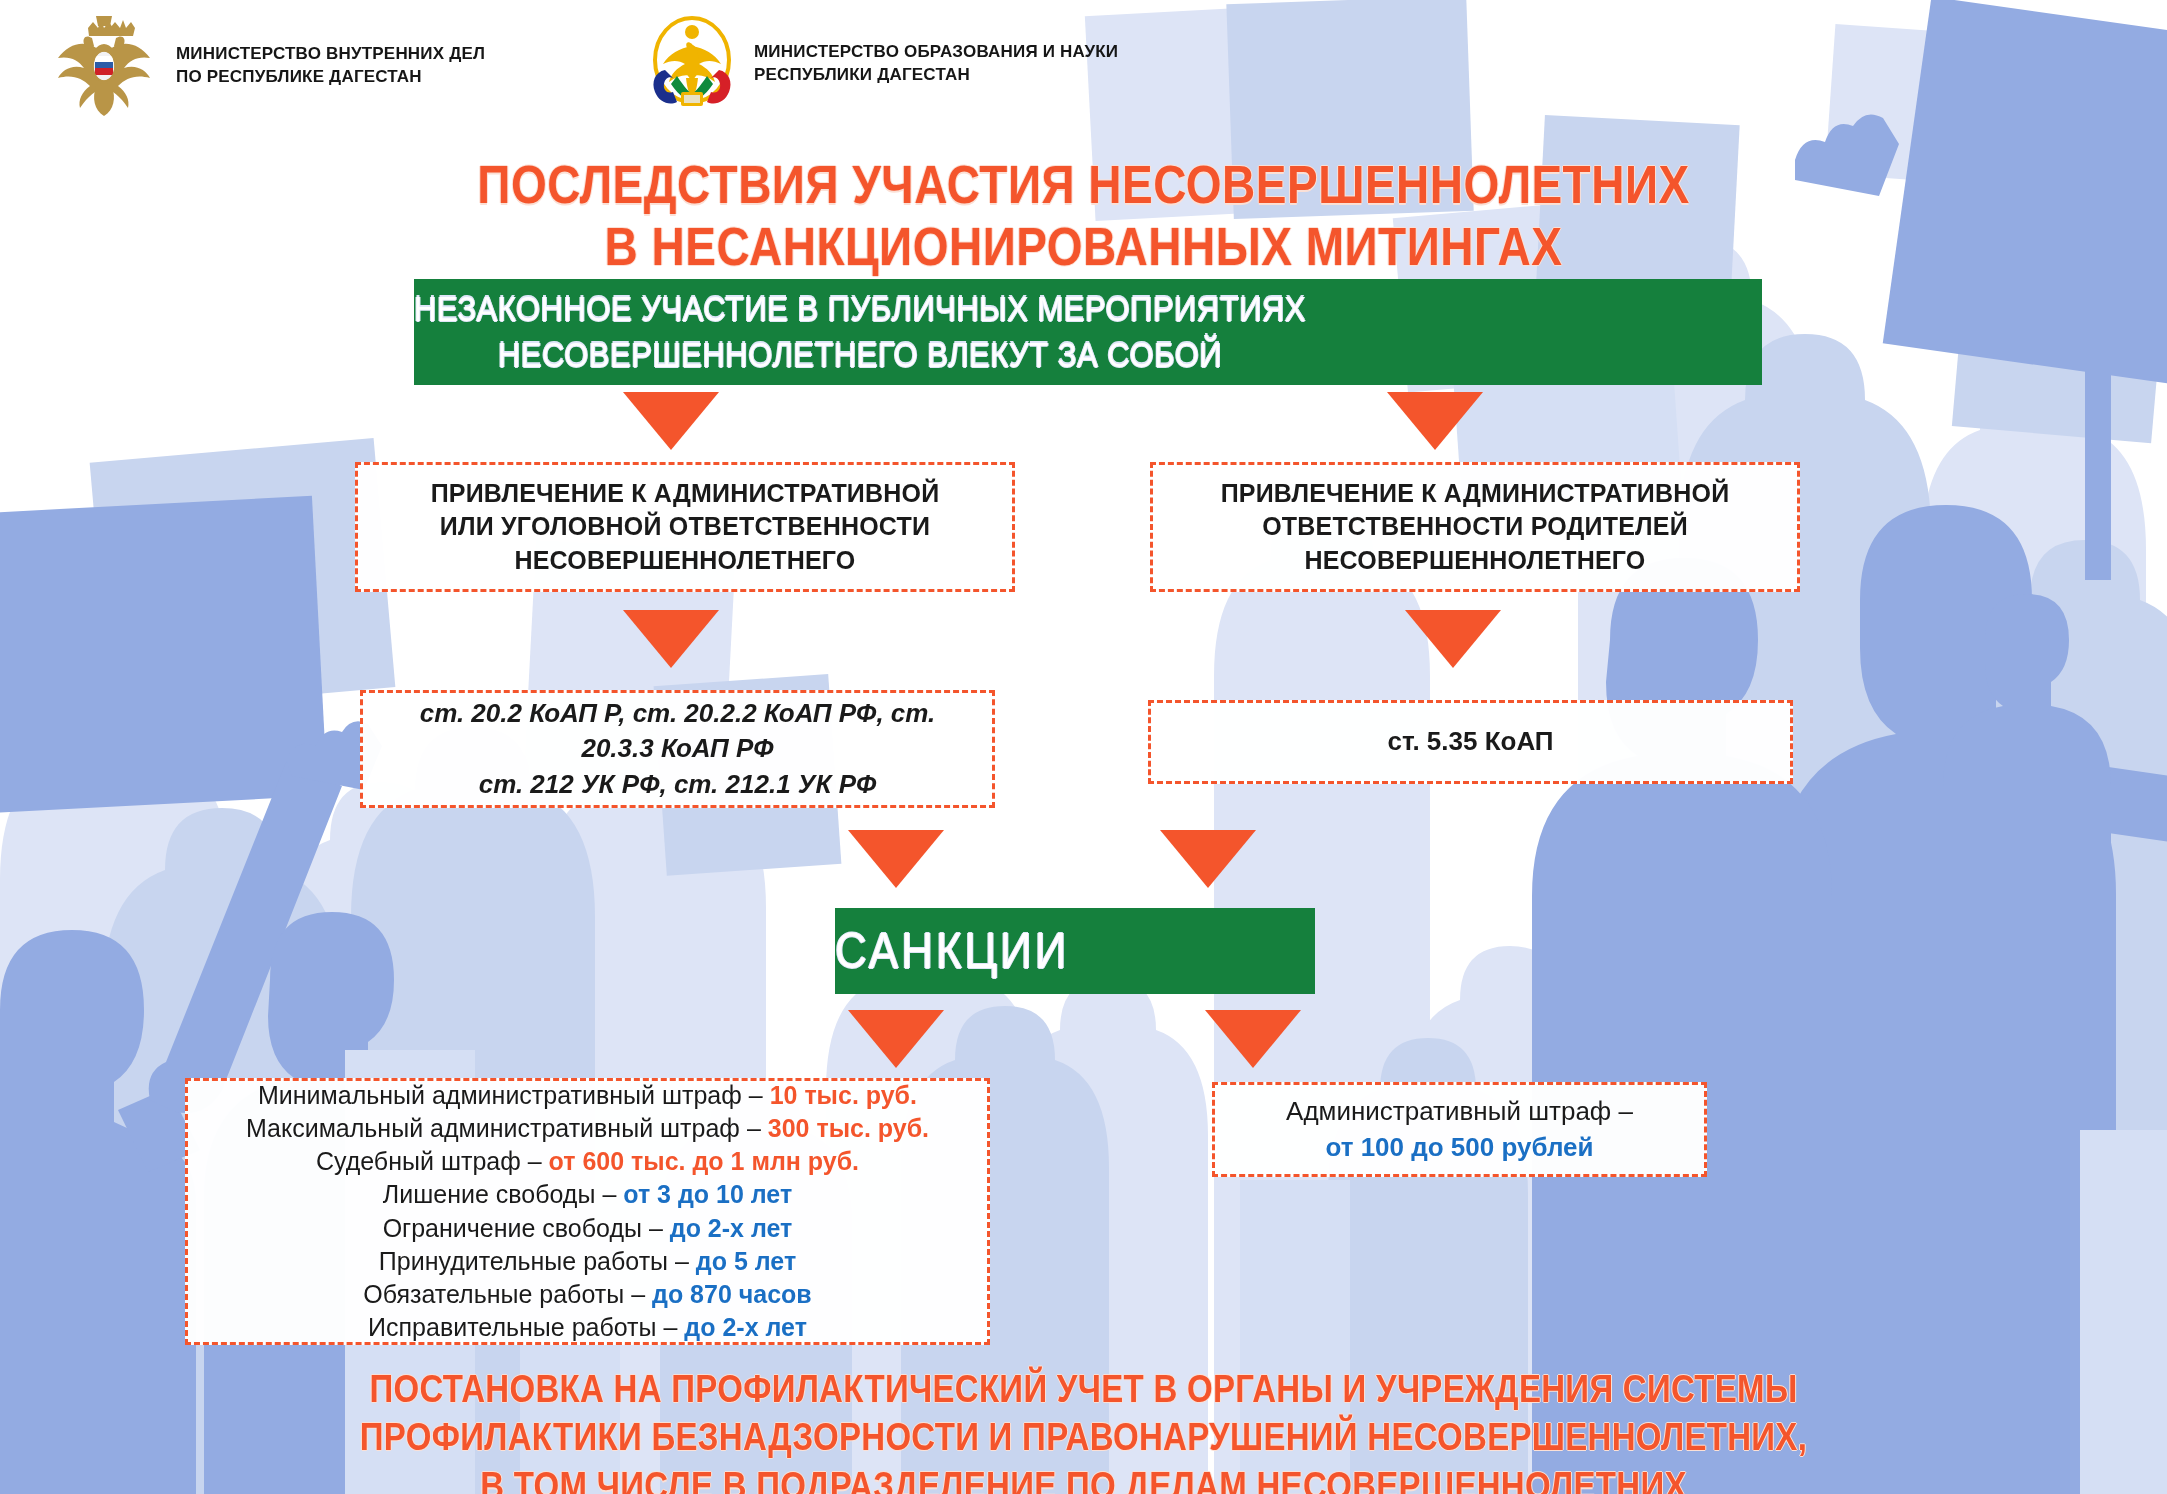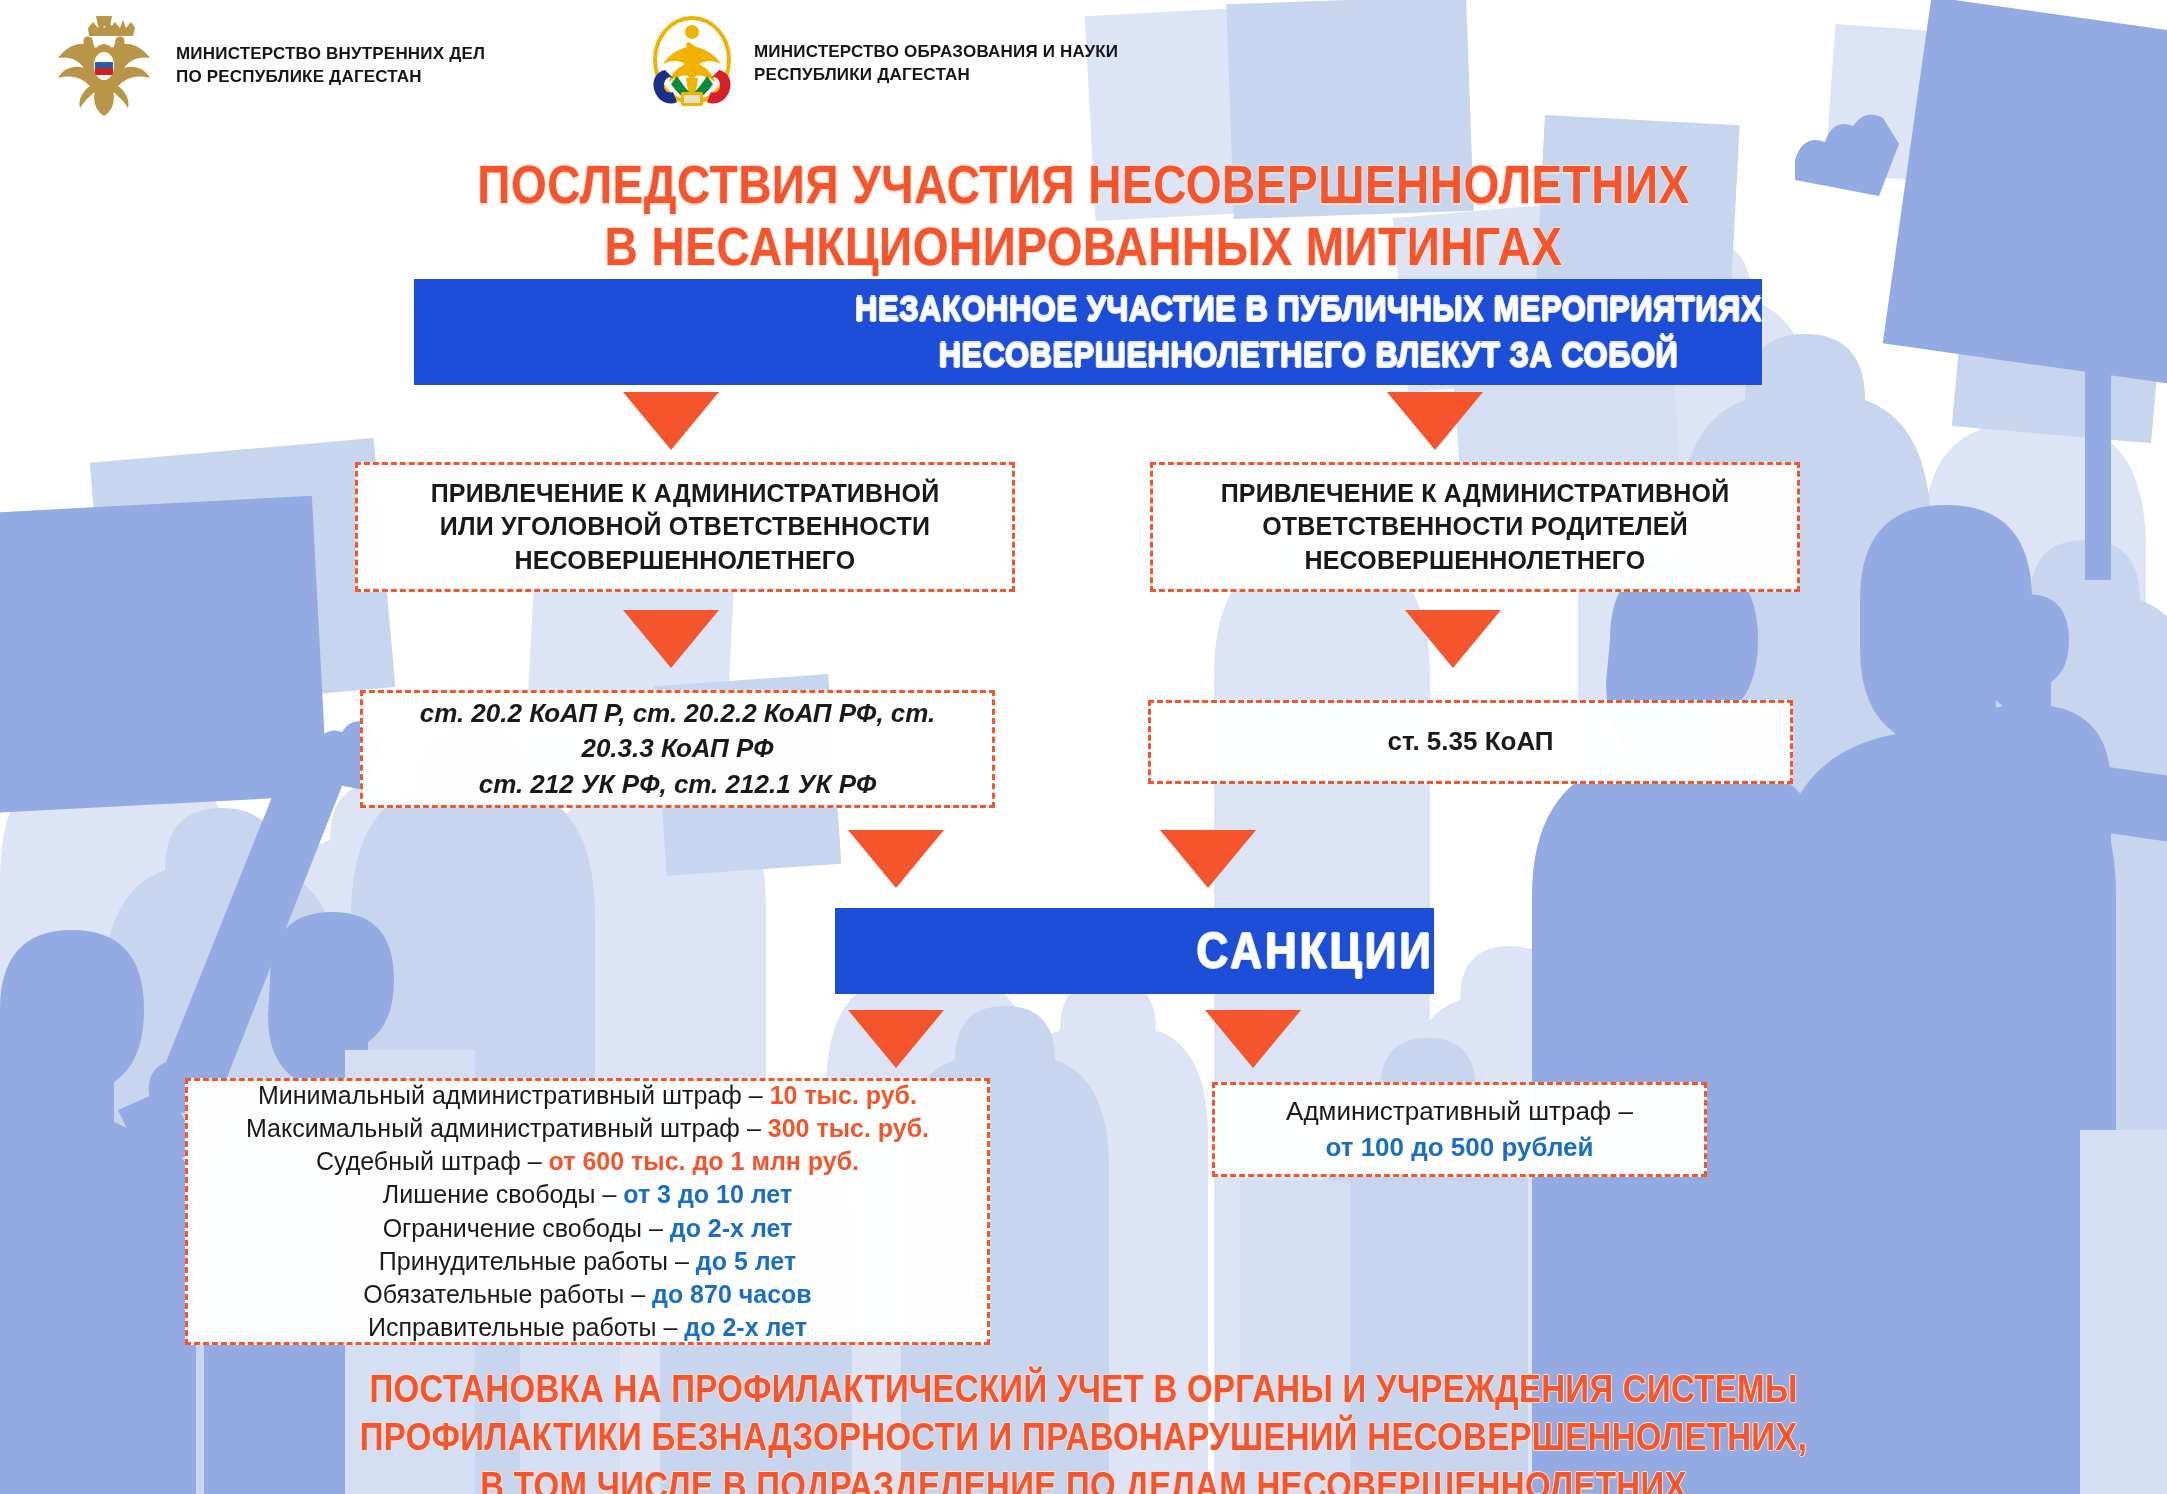--- a/index.html
+++ b/index.html
@@ -77,26 +77,26 @@
     text-shadow:
        1px 0 0 #fbe0d6, -1px 0 0 #fbe0d6,
        0 1px 0 #fbe0d6, 0 -1px 0 #fbe0d6;
   }
   .footer-title .tline { white-space: nowrap; }
 
   
   .blue-banner {
     position: absolute;
     z-index: 5;
-    background: #1d4ed8;
+    background: #15803d;
     display: flex;
     align-items: center;
-    justify-content: flex-end;
+    justify-content: flex-start;
     color: #ffffff;
-    font-weight: bold;
+    font-weight: normal;
     text-align: center;
   }
   .blue-banner .btxt {
     transform: scaleY(1.15);
     line-height: 1.28;
     letter-spacing: 0.5px;
     text-shadow:
        1px 0 0 #dfe6f8, -1px 0 0 #dfe6f8,
        0 1px 0 #dfe6f8, 0 -1px 0 #dfe6f8;
   }
@@ -326,21 +326,21 @@
 
   <div class="dash-box" style="left:1148px; top:700px; width:645px; height:84px;">
     <div class="inner stat-text">
       <div>ст. 5.35 КоАП</div>
     </div>
   </div>
 
   <div class="arrow" style="left:848px; top:830px;"></div>
   <div class="arrow" style="left:1160px; top:830px;"></div>
 
-  <div class="blue-banner" id="banner-sanctions" style="left:835px; top:908px; width:599px; height:86px;">
+  <div class="blue-banner" id="banner-sanctions" style="left:835px; top:908px; width:480px; height:86px;">
     <div class="btxt">САНКЦИИ</div>
   </div>
 
   <div class="arrow" style="left:848px; top:1010px;"></div>
   <div class="arrow" style="left:1205px; top:1010px;"></div>
 
   <div class="dash-box" style="left:185px; top:1078px; width:805px; height:267px;">
     <div class="inner sanc-list" id="sanctions-left-list">
         <div class="row"><span class="lbl">Минимальный административный штраф – </span><span class="val-orange">10 тыс. руб.</span></div>
         <div class="row"><span class="lbl">Максимальный административный штраф – </span><span class="val-orange">300 тыс. руб.</span></div>

